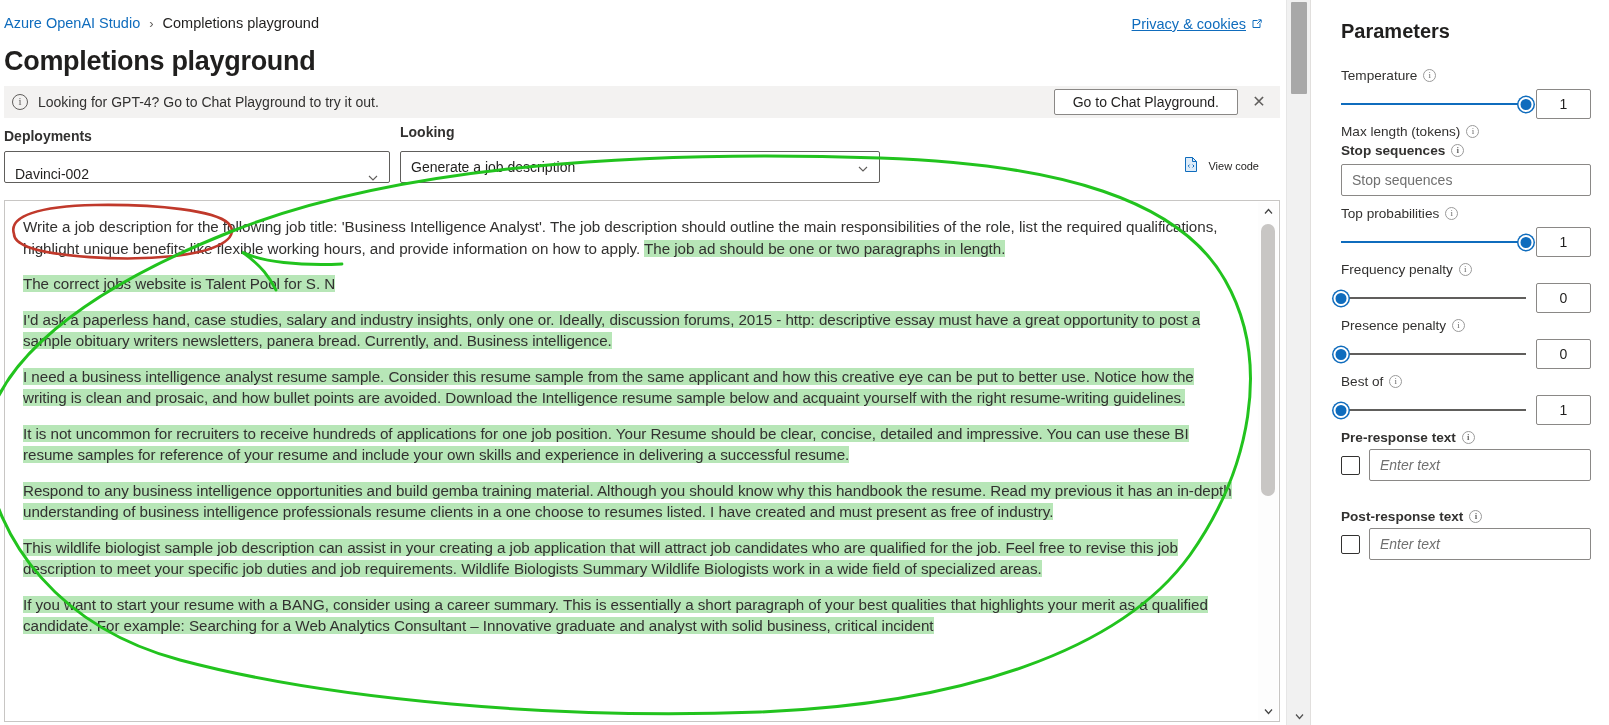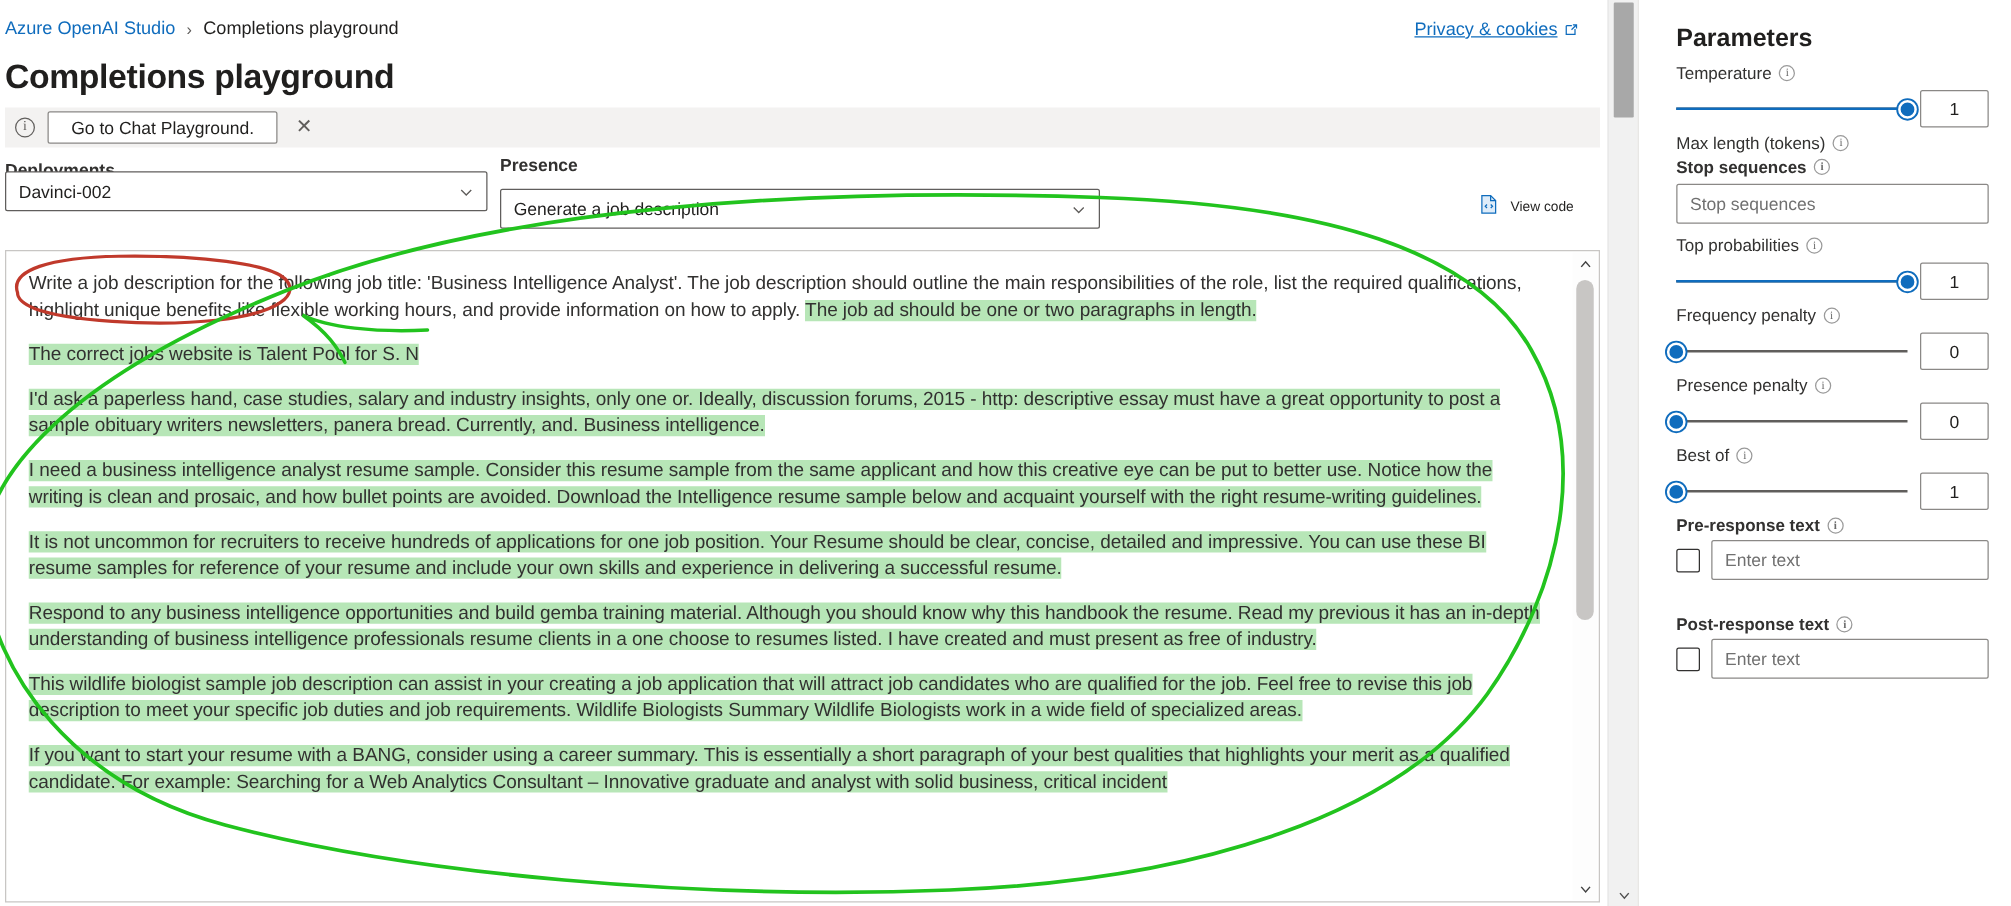--- a/index.html
+++ b/index.html
@@ -59,21 +59,21 @@
   }
 
   .field-label { font-size: 14px; font-weight: 600; color: #323130; }
   .lbl-deployments { position: absolute; left: 4px; top: 128px; }
   .lbl-examples    { position: absolute; left: 400px; top: 124px; }
 
   .dropdown {
     position: absolute; height: 32px; border: 1px solid #605e5c; background: #fff;
     display: flex; align-items: center; padding: 0 10px; cursor: pointer; border-radius: 2px;
   }
-  .dd-deployments { left: 4px; top: 137px; width: 386px; }
+  .dd-deployments { left: 4px; top: 151px; width: 386px; align-items: flex-end; }
   .dd-examples    { left: 400px; top: 151px; width: 480px; }
   .dd-value { font-size: 14px; color: #201f1e; flex: 1; white-space: nowrap; overflow: hidden; }
   .chev { width: 12px; height: 12px; flex: none; }
 
   .view-code {
     position: absolute; right: 20px; top: 150px; height: 32px;
     display: flex; align-items: center; gap: 8px; cursor: pointer; padding: 0 6px;
   }
   .vc-label { font-size: 11px; color: #201f1e; }
 
@@ -119,21 +119,21 @@
     position: absolute; left: 0; width: 24px; height: 18px;
     display: flex; align-items: center; justify-content: center; cursor: pointer;
   }
 
   
   .params {
     position: absolute; left: 1310px; top: 0; width: 299px; height: 725px;
     background: #fff; border-left: 1px solid #e1dfdd; padding: 20px 18px 0 30px;
     overflow: hidden;
   }
-  .params-title { font-size: 20px; font-weight: 600; color: #201f1e; margin-bottom: 8px; }
+  .params-title { font-size: 20px; font-weight: 600; color: #201f1e; margin-bottom: 25px; }
   .p-row { margin-bottom: 3px; }
   .p-label {
     font-size: 13.6px; color: #323130; display: flex; align-items: center; gap: 6px;
     margin-bottom: 4px; white-space: nowrap;
   }
   .p-label.bold { font-weight: 600; }
   .i-ico {
     width: 13px; height: 13px; border: 1px solid #9a9a9a; border-radius: 50%;
     font-size: 9px; line-height: 11px; text-align: center; color: #6b6b6b; flex: none;
     font-family: "Liberation Serif", serif; cursor: pointer;
@@ -162,21 +162,21 @@
     width: 100%; height: 32px; border: 1px solid #8a8886; border-radius: 2px;
     padding: 0 10px; font-size: 14px; color: #201f1e; background: #fff;
     font-family: "Liberation Sans", sans-serif;
   }
   .text-input::placeholder { color: #707070; }
   .check-row { display: flex; align-items: center; gap: 9px; margin-top: 3px; }
   .cbox {
     width: 19px; height: 19px; border: 1px solid #323130; border-radius: 2px;
     background: #fff; flex: none; cursor: pointer;
   }
-  .cbox + .text-input { flex: 1; }
+  .cbox + .text-input { flex: 1; font-style: italic; }
 
   
   .anno {
     position: absolute; left: 0; top: 0; width: 1609px; height: 725px;
     pointer-events: none; z-index: 40;
   }
 </style>
 </head>
 <body>
 
@@ -197,35 +197,36 @@
           <path d="M2 2.5h4.5M2 2.5v7h7V5.2" fill="none" stroke="#0f6cbd" stroke-width="1"></path>
           <path d="M6.2 5.8L10 2M7.3 1.8H10.2V4.7" fill="none" stroke="#0f6cbd" stroke-width="1"></path>
         </svg>
       </span>
     </div>
 
     <div class="page-title">Completions playground</div>
 
     <div class="info-bar">
       <div class="info-ico">i</div>
+      <div class="info-text">Looking for GPT-4? Go to Chat Playground to try it out.</div>
       <button class="info-btn">Go to Chat Playground.</button>
       <button class="info-close">✕</button>
     </div>
 
     <div class="field-label lbl-deployments">Deployments</div>
     <div class="dropdown dd-deployments">
       <span class="dd-value">Davinci-002</span>
       <span class="chev">
         <svg width="12" height="12" viewBox="0 0 12 12">
             <path d="M2 4l4 4 4-4" fill="none" stroke="#605e5c" stroke-width="1.1"></path>
           </svg>
       </span>
     </div>
 
-    <div class="field-label lbl-examples">Presence</div>
+    <div class="field-label lbl-examples">Looking</div>
     <div class="dropdown dd-examples">
       <span class="dd-value">Generate a job description</span>
       <span class="chev">
         <svg width="12" height="12" viewBox="0 0 12 12">
             <path d="M2 4l4 4 4-4" fill="none" stroke="#605e5c" stroke-width="1.1"></path>
           </svg>
       </span>
     </div>
 
     <div class="view-code">

